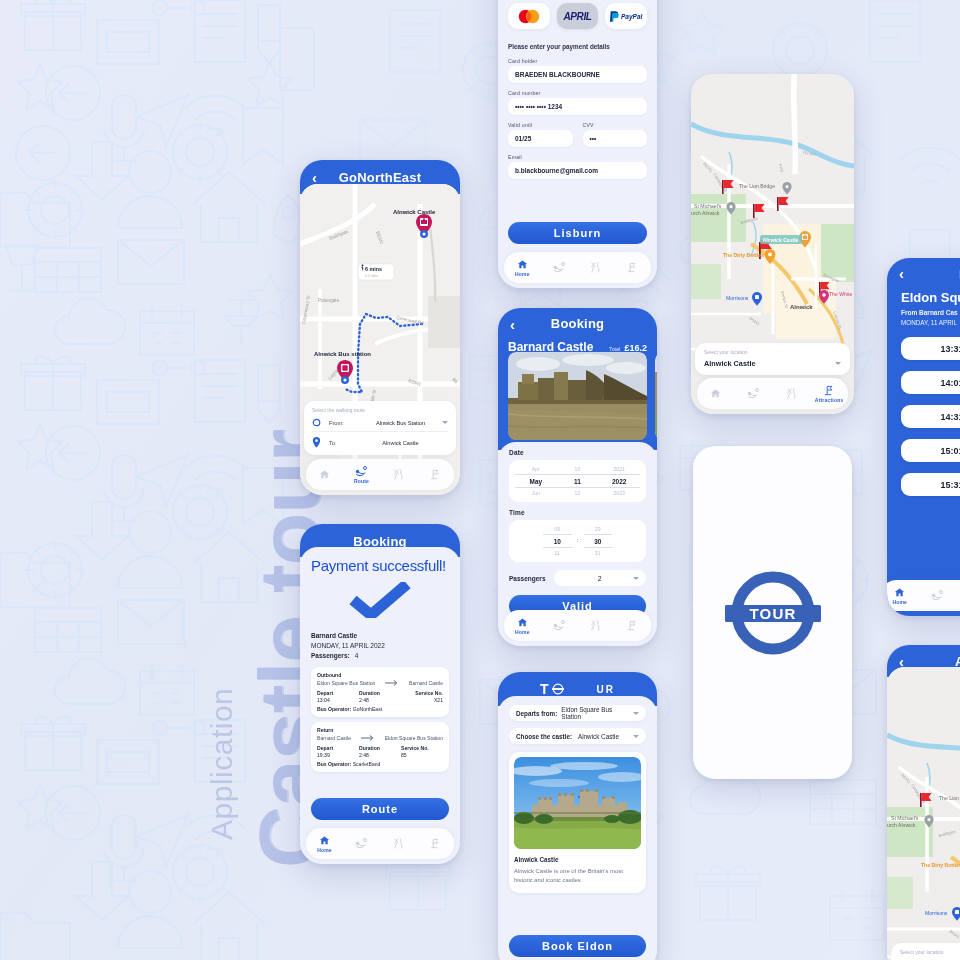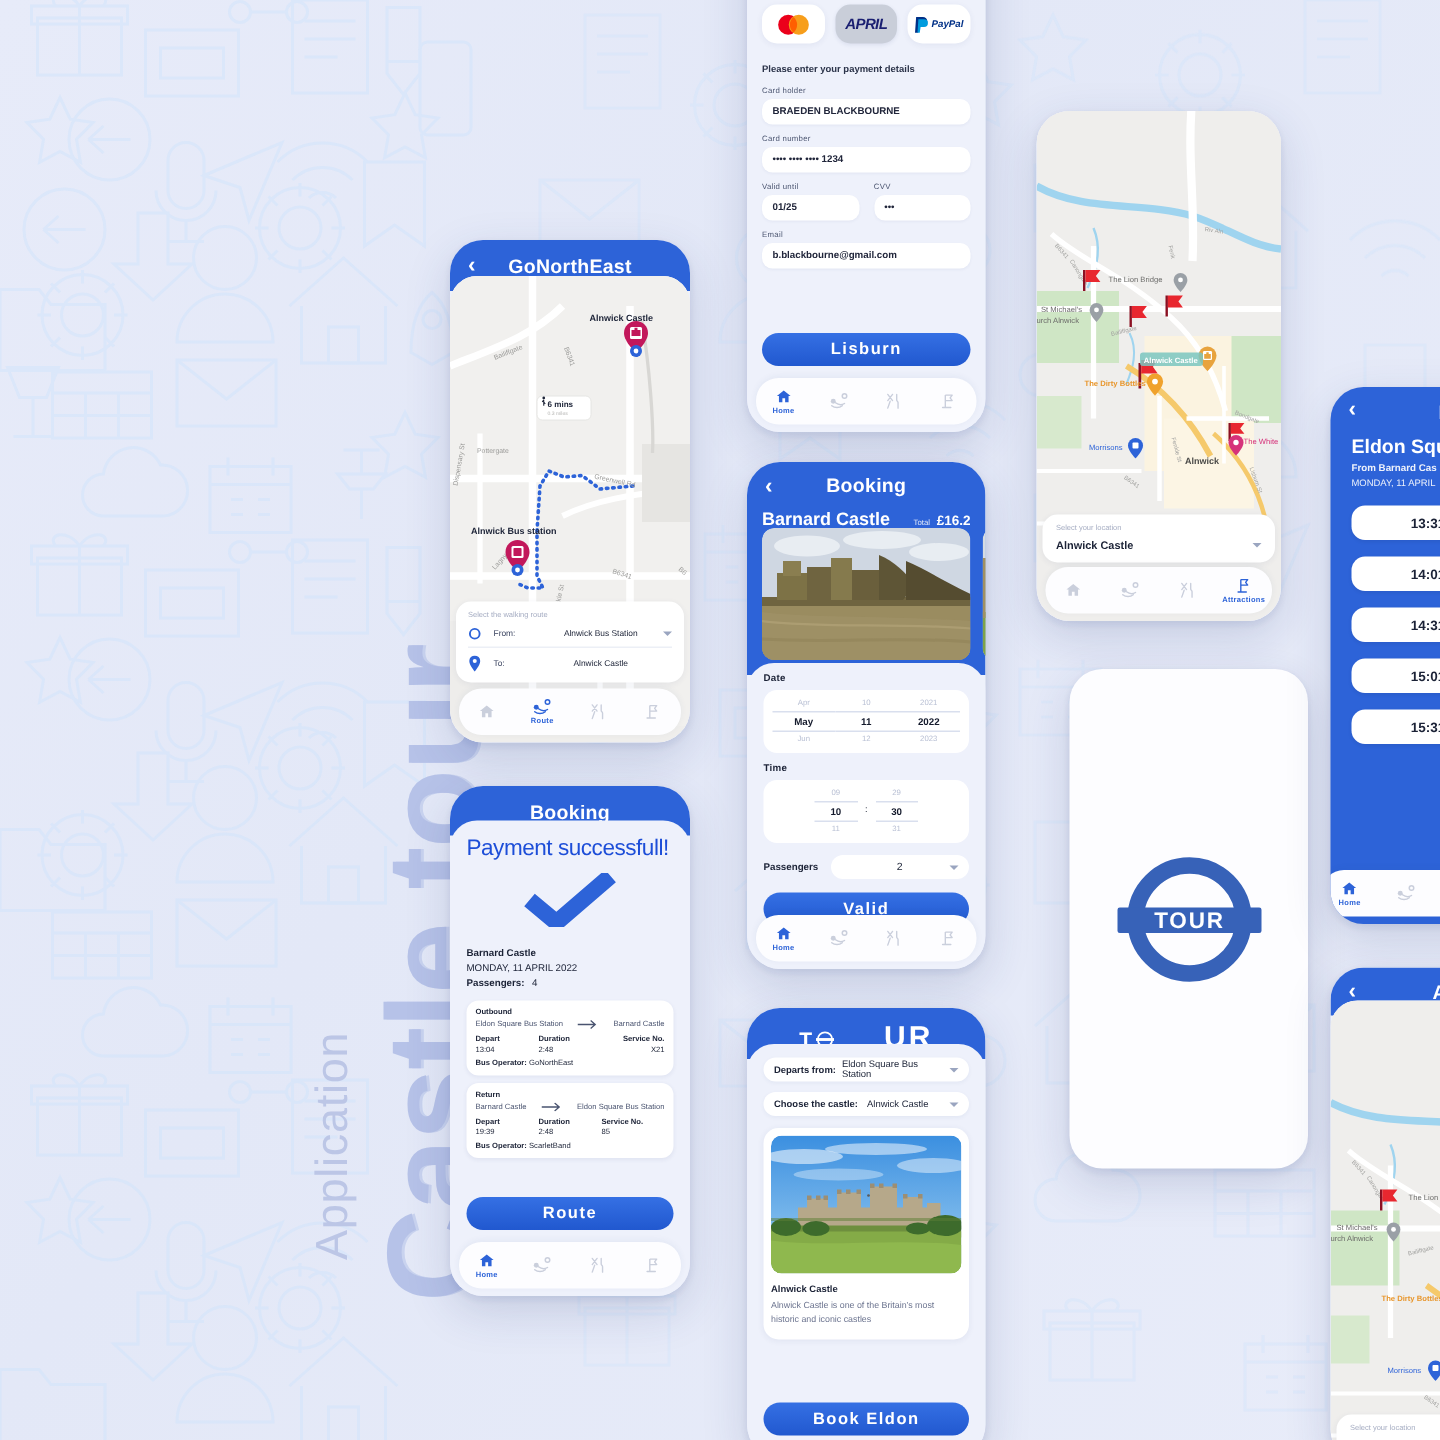--- a/index.html
+++ b/index.html
@@ -150,21 +150,21 @@
   #phone-home { left: 498px; top: 672px; width: 159px; height: 300px; }
   #phone-home .screen-head { height: 34px; padding-top: 9px; }
 
   
   #phone-attractions { left: 691px; top: 74px; width: 163px; height: 340px; }
   #phone-attractions .screen-head { height: 34px; padding-top: 10px; }
 
   
   #phone-splash {
     left: 693px; top: 446px; width: 159px; height: 333px;
-    background: #fdfdff; display: flex; align-items: center; justify-content: center; margin-left: 20px;
+    background: #fdfdff; display: flex; align-items: center; justify-content: center;
   }
 
   
   #phone-times { left: 887px; top: 258px; width: 130px; height: 358px; background:#2d63d8; }
   #phone-times .screen-head { height: 30px; padding-top: 10px; background: transparent;}
 
   
   #phone-attractions2 { left: 887px; top: 645px; width: 130px; height: 330px; }
   #phone-attractions2 .screen-head { height: 32px; padding-top: 10px; }
 
@@ -893,21 +893,21 @@
 </div>
 
 <div class="phone" id="phone-home">
   <div class="screen-head">
     <div style="display:flex; align-items:center; justify-content:center; gap:1px;">
       <span style="font-size:14px; font-weight:700; letter-spacing:2px;">T</span>
       <svg width="12" height="12" viewBox="0 0 20 20">
         <circle cx="10" cy="10" r="8" fill="none" stroke="#fff" stroke-width="2"></circle>
         <rect x="0" y="8.4" width="20" height="3.2" fill="#fff"></rect>
       </svg>
-      <span style="font-size:20px; font-weight:700; letter-spacing:2px;margin-left:32px;">UR</span>
+      <span style="font-size:10px; font-weight:700; letter-spacing:2px;margin-left:32px;">UR</span>
     </div>
   </div>
   <div class="sheet" style="padding:9px 11px 0;">
     <div style="background:#fff; border-radius:8px; height:16px; display:flex; align-items:center;
                 padding:0 7px; margin-bottom:7px; box-shadow:0 1px 3px rgba(40,60,120,.06);">
       <span style="font-size:6.3px; font-weight:700; color:#1b2236;">Departs from:</span>
       <span style="font-size:6.3px; color:#1b2236; margin-left:4px; flex:1;">Eldon Square Bus Station</span>
       <span class="chev"></span>
     </div>
     <div style="background:#fff; border-radius:8px; height:16px; display:flex; align-items:center;

